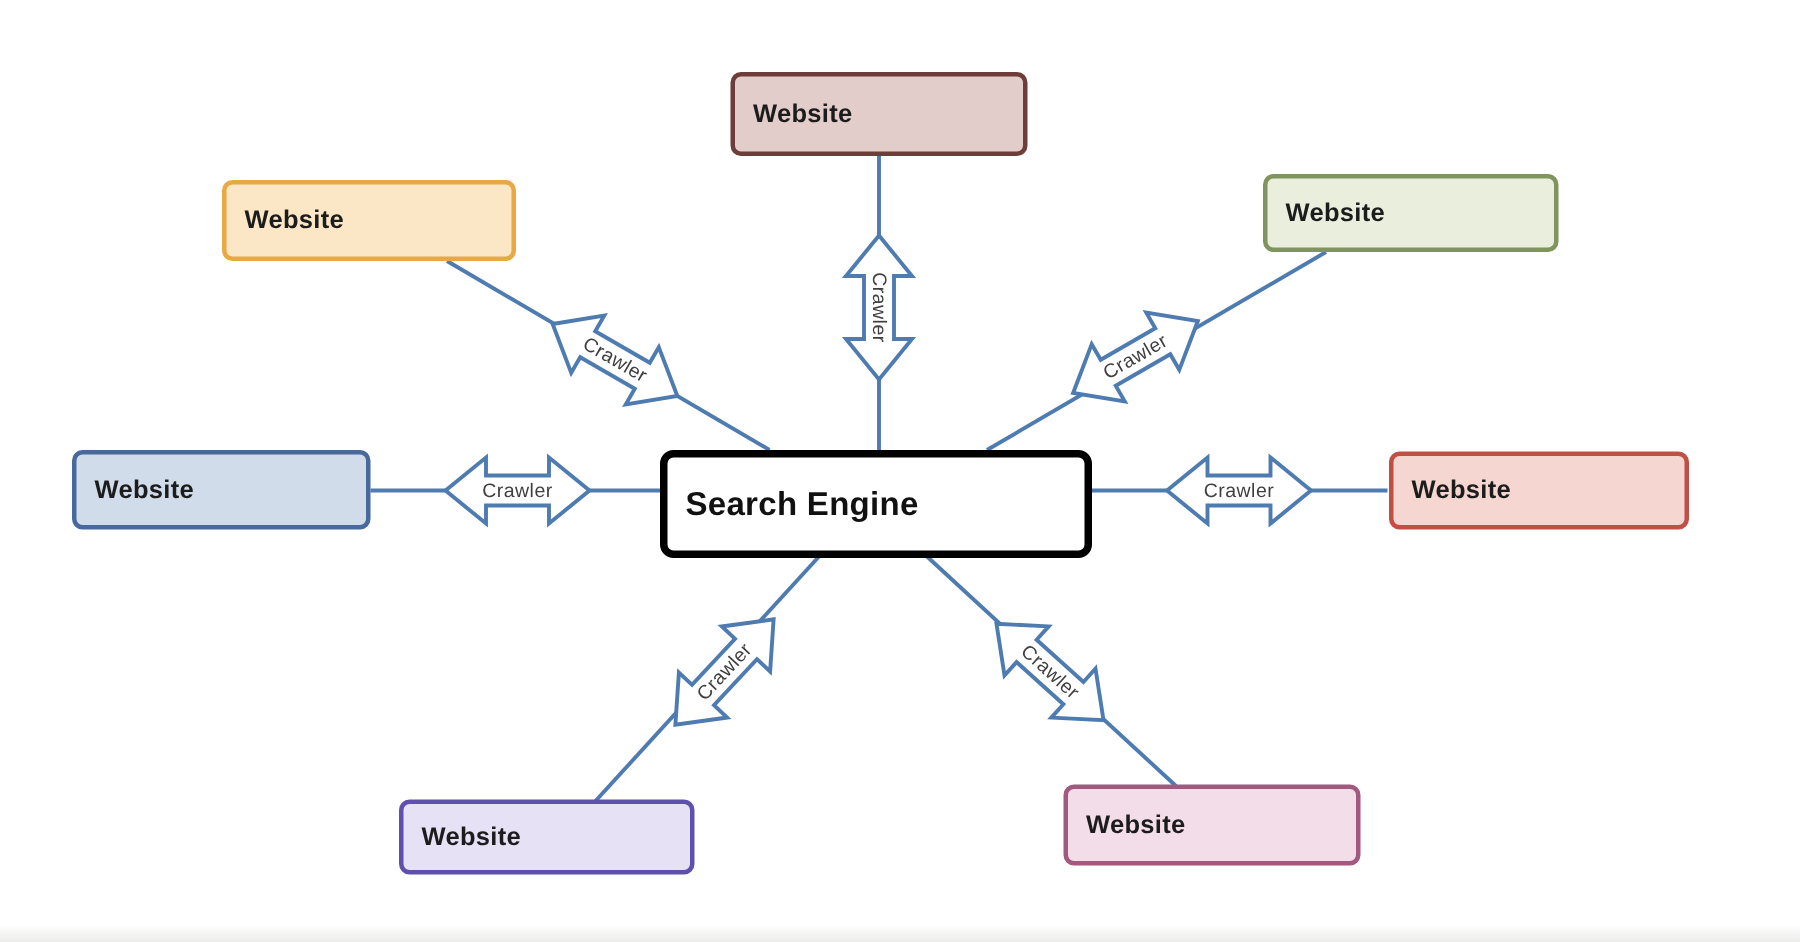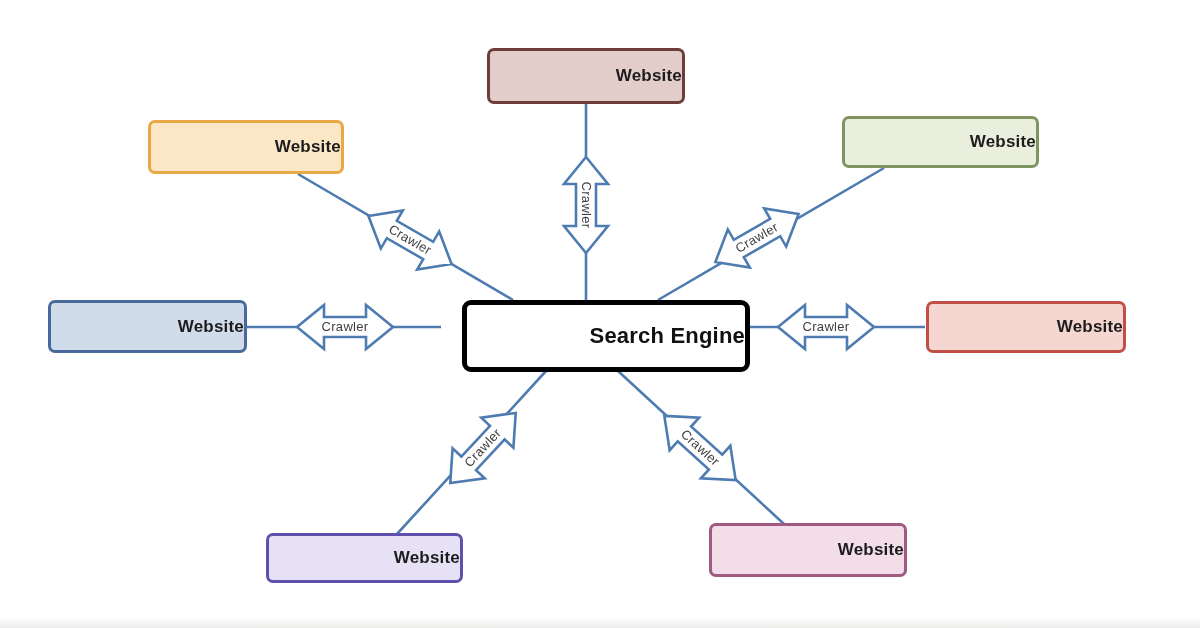--- a/index.html
+++ b/index.html
@@ -19,21 +19,21 @@
   .edge { stroke-width: 2.6; fill: none; }
   .arrow { stroke-width: 2.6; fill: #ffffff; stroke-linejoin: miter; }
   .node {
     position: absolute;
     box-sizing: border-box;
     border: 3px solid #888;
     border-radius: 7px;
     background: #eee;
     display: flex;
     align-items: center;
-    justify-content: flex-end;
+    justify-content: flex-start;
     padding-left: 12px;
   }
   .node-label {
     font-weight: bold;
     font-size: 17px;
     color: #1c1c1c;
     letter-spacing: 0.2px;
   }
   .center-node {
     border: 5px solid #000000;
@@ -118,18 +118,18 @@
   </div>
 
   <div class="node" style="left: 266px; top: 533px; width: 197px; height: 50px; border-color: rgb(96, 80, 174); background-color: rgb(231, 225, 245);">
     <span class="node-label">Website</span>
   </div>
 
   <div class="node" style="left: 709px; top: 523px; width: 198px; height: 54px; border-color: rgb(162, 89, 127); background-color: rgb(242, 221, 233);">
     <span class="node-label">Website</span>
   </div>
 
-  <div class="node center-node" style="left:440px; top:300px; width:288px; height:72px;margin-left:22px;">
+  <div class="node center-node" style="left:440px; top:300px; width:288px; height:72px;">
     <span class="node-label center-label">Search Engine</span>
   </div>
 
   <div class="bottom-fade"></div>
 </div>
 
 </body></html>

